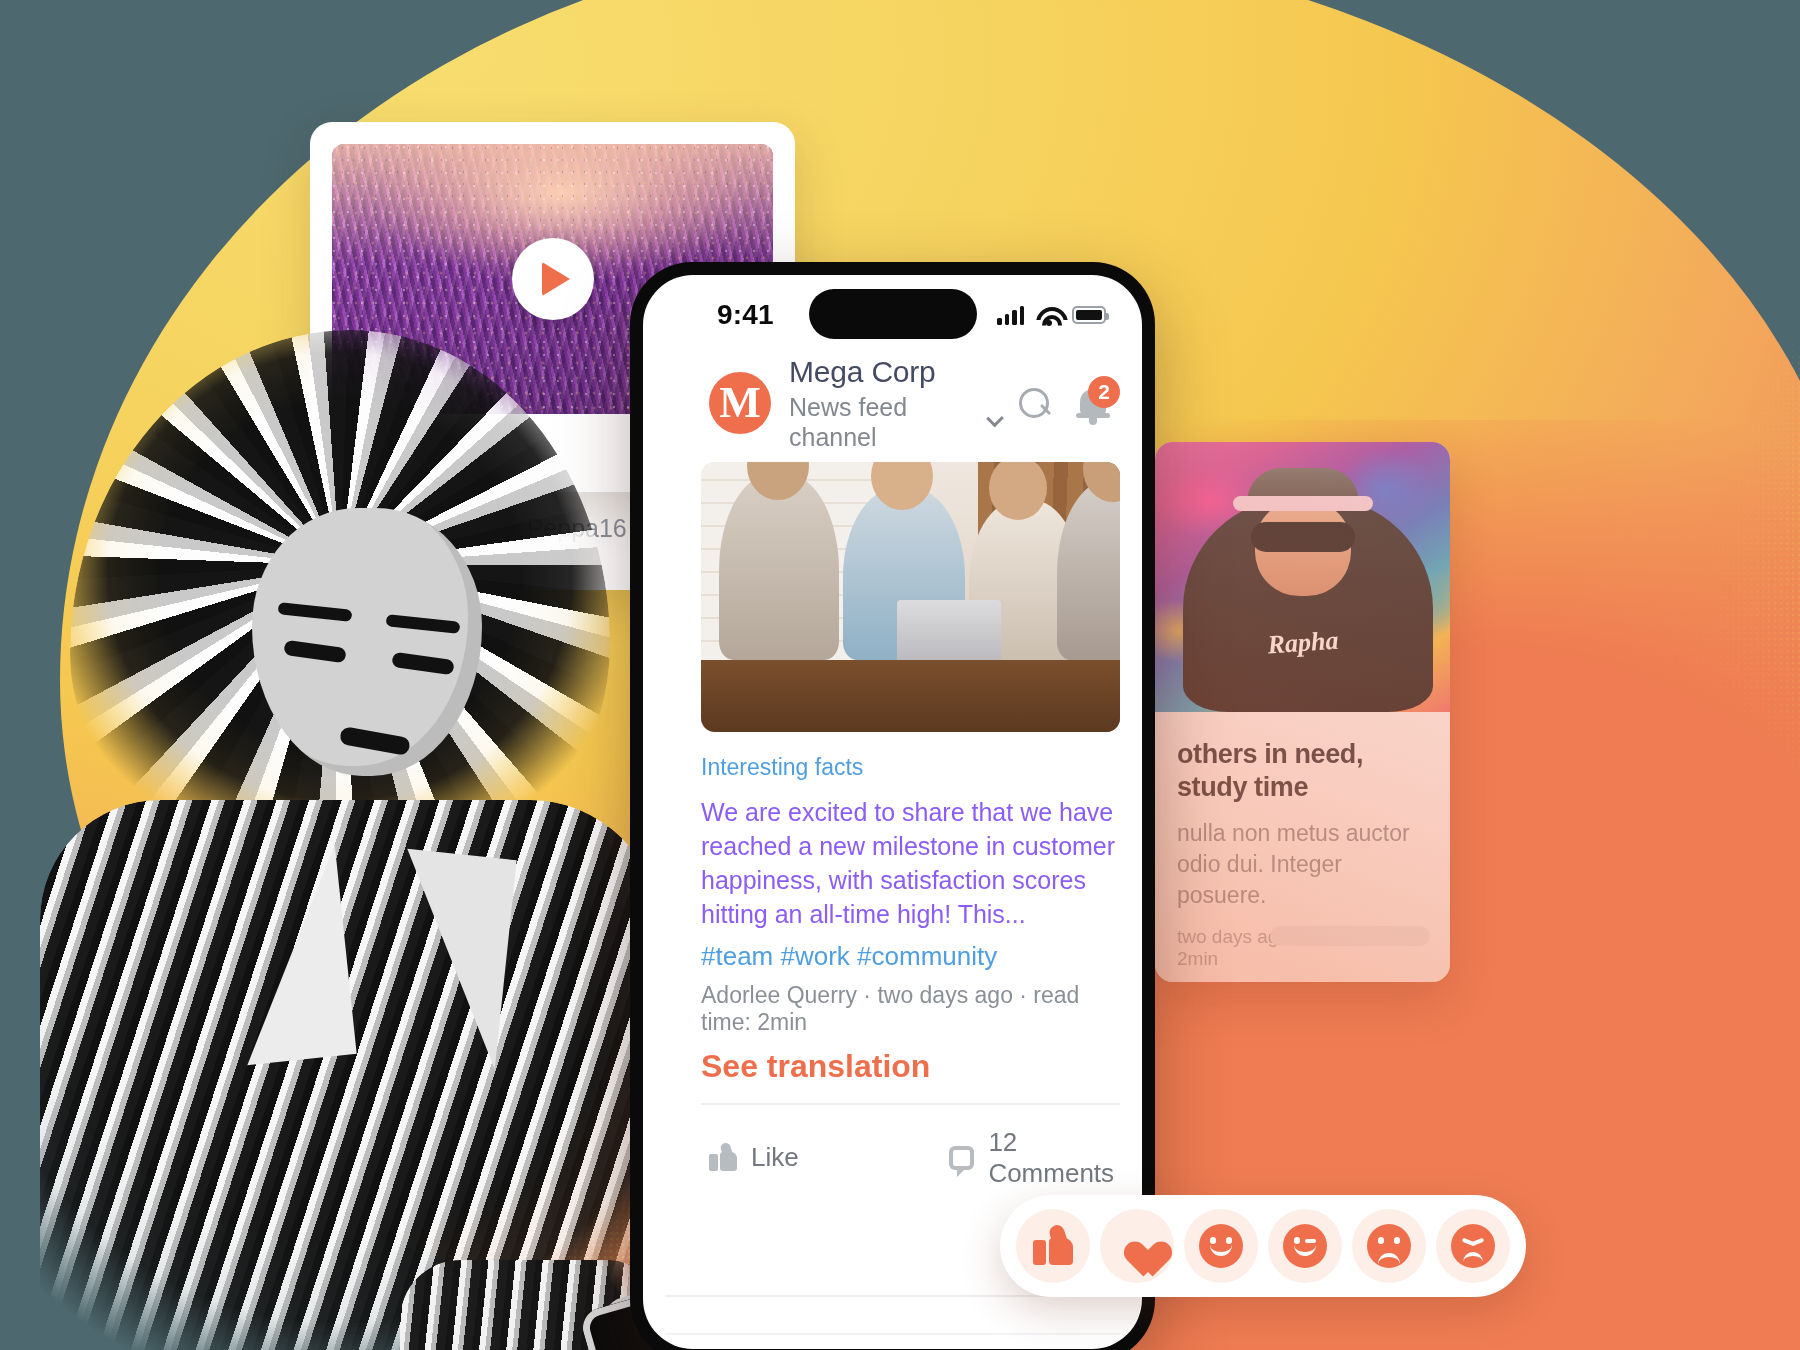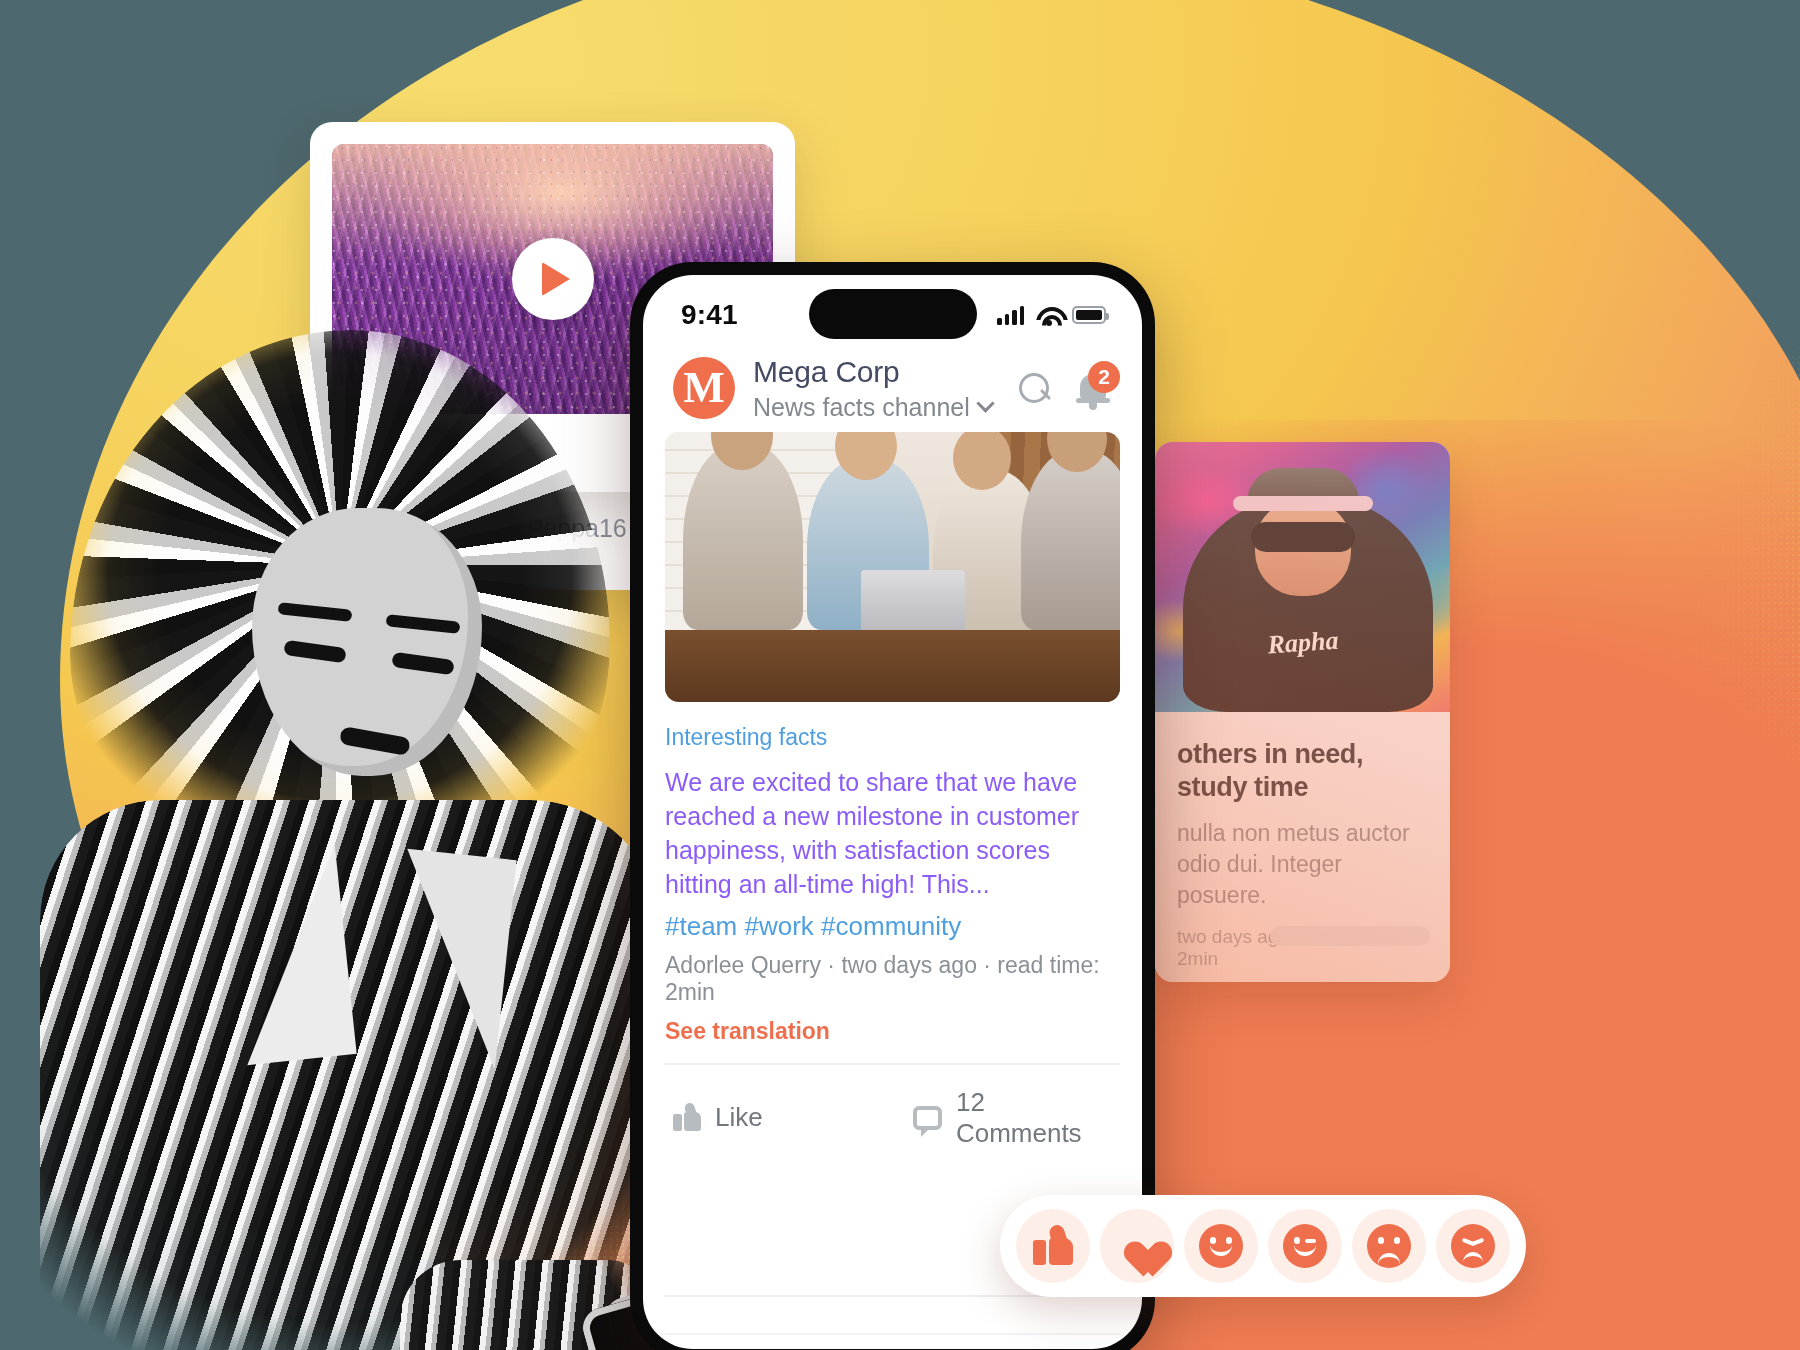--- a/index.html
+++ b/index.html
@@ -219,21 +219,21 @@
   }
 
   
   #phone{
     position:absolute;left:630px;top:262px;width:525px;height:1100px;
     background:#0a0a0a;border-radius:62px;
     box-shadow:0 26px 70px rgba(60,30,20,.35);
     padding:13px;
   }
   #screen{
-    width:100%;height:100%;background:#fff;border-radius:50px;overflow:hidden;position:relative;
+    width:100%;height:100%;background:#fff;border-radius:50px;overflow:hidden;position:relative;padding-left:36px;
   }
   
   #status-bar{
     height:64px;display:flex;align-items:center;justify-content:space-between;
     padding:16px 36px 0 38px;
   }
   #status-time{ font-size:28px;font-weight:700;color:#0b0b0b;letter-spacing:.2px; }
   #dynamic-island{
     position:absolute;left:50%;top:14px;transform:translateX(-50%);
     width:168px;height:50px;background:#0a0a0a;border-radius:26px;
@@ -328,21 +328,21 @@
     background:linear-gradient(180deg,#dcdcde,#b9b9bd);border-radius:4px;
   }
 
   #post-cat{ margin-top:22px;font-size:23px;color:#4f9fe0;font-weight:400; }
   #post-title{
     margin-top:12px;font-size:31px;line-height:1.26;font-weight:700;color:#3f4458;letter-spacing:-.3px;
   }
   #post-body{ margin-top:14px;font-size:25px;line-height:1.36;color:#8b5cf6; }
   #post-tags{ margin-top:10px;font-size:26px;color:#4f9fe0; }
   #post-meta{ margin-top:10px;font-size:23px;color:#8b9097; }
-  #see-translation{ margin-top:12px;font-size:23px;color:#ef6f4d;font-weight:700; }
+  #see-translation{ margin-top:12px;font-size:32px;color:#ef6f4d;font-weight:700; }
   #post-divider{ margin-top:18px;height:2px;background:#edeef0; }
   #post-actions{
     display:flex;align-items:center;gap:150px;padding:22px 8px 0 8px;
   }
   .act{ display:flex;align-items:center;gap:14px;font-size:26px;color:#73787f; }
   .thumb-ic{ width:28px;height:26px;position:relative; }
   .thumb-ic .pad{ position:absolute;left:0;bottom:0;width:9px;height:17px;background:#b7bcc1;border-radius:2px; }
   .thumb-ic .hand{ position:absolute;left:11px;bottom:0;width:17px;height:19px;background:#b7bcc1;border-radius:3px 6px 3px 3px; }
   .thumb-ic .hand::before{ content:"";position:absolute;left:1px;top:-9px;width:10px;height:12px;background:#b7bcc1;border-radius:5px 5px 0 0;transform:rotate(-18deg); }
   .cmt-ic{ width:30px;height:24px;border:4px solid #b7bcc1;border-radius:6px;position:relative; }
@@ -459,21 +459,21 @@
           </div>
       </div>
     </div>
     <div id="dynamic-island"></div>
 
     <div id="app-header">
       <div id="brand-logo">M</div>
       <div id="brand-text">
         <div id="brand-title">Mega Corp</div>
         <div id="brand-sub">
-          <span>News facts channel</span>
+          <span>News feed channel</span>
           <span class="chev"></span>
         </div>
       </div>
       <div id="header-actions">
         <div id="search-icon"></div>
         <div id="bell-wrap">
           <div id="bell-icon"></div>
           <div id="bell-badge">2</div>
         </div>
       </div>

